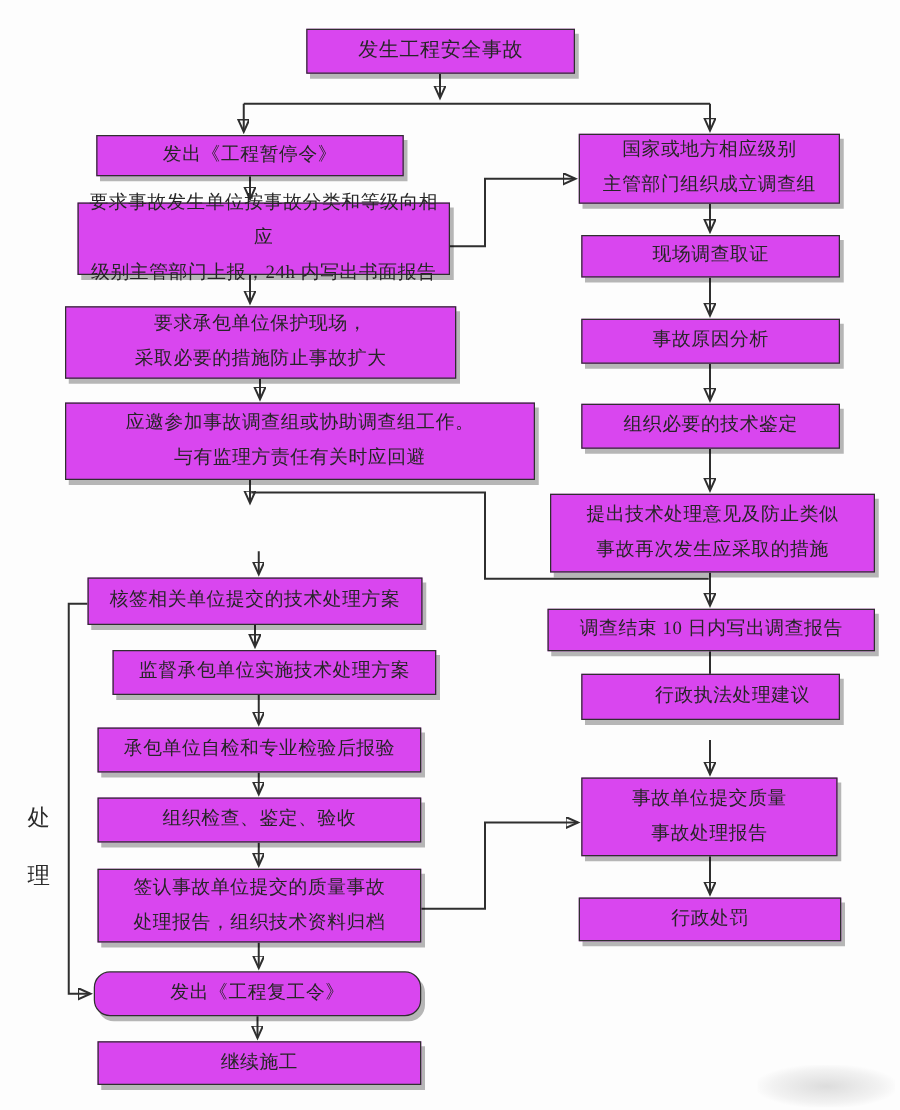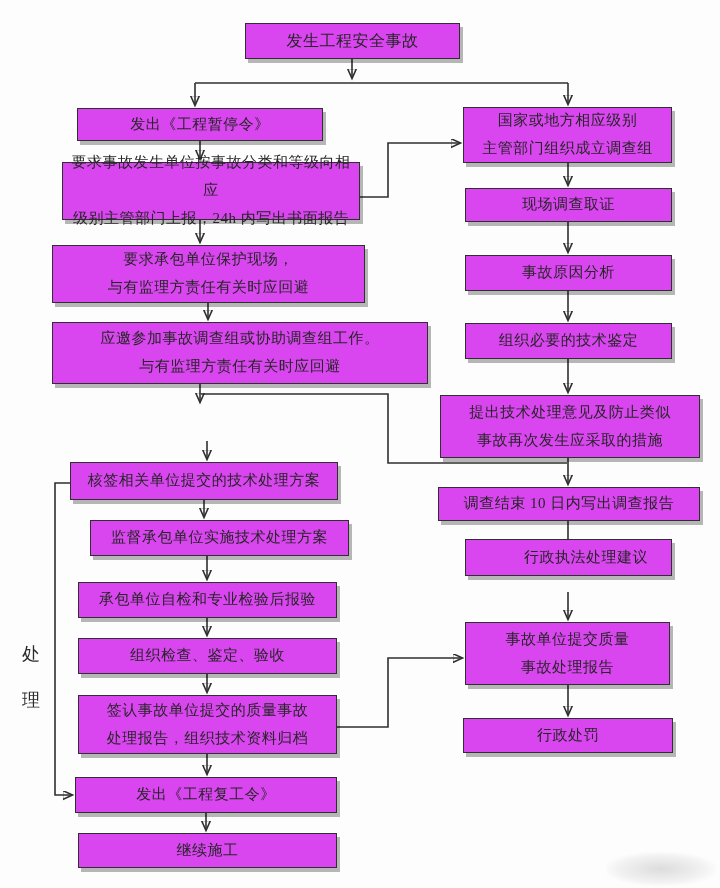--- a/index.html
+++ b/index.html
@@ -75,38 +75,38 @@
   </svg>
 
   <div class="node big" style="left:245px;top:23px;width:215px;height:36px;">发生工程安全事故</div>
 
   <div class="node" style="left:77px;top:108px;width:246px;height:33px;">发出《工程暂停令》</div>
 
   <div class="node" style="left:62px;top:162px;width:298px;height:58px;">要求事故发生单位按事故分类和等级向相应
 级别主管部门上报，24h 内写出书面报告</div>
 
   <div class="node" style="left:52px;top:245px;width:313px;height:58px;">要求承包单位保护现场，
-与有监理方责任有关时应回避</div>
+采取必要的措施防止事故扩大</div>
 
   <div class="node" style="left:52px;top:322px;width:376px;height:62px;">应邀参加事故调查组或协助调查组工作。
 与有监理方责任有关时应回避</div>
 
 
   <div class="node" style="left:70px;top:462px;width:268px;height:38px;">核签相关单位提交的技术处理方案</div>
 
   <div class="node" style="left:78px;top:520px;width:259px;height:36px;margin-left:12px;">监督承包单位实施技术处理方案</div>
 
   <div class="node" style="left:78px;top:582px;width:259px;height:36px;">承包单位自检和专业检验后报验</div>
 
   <div class="node" style="left:78px;top:638px;width:259px;height:36px;">组织检查、鉴定、验收</div>
 
   <div class="node" style="left:78px;top:695px;width:259px;height:59px;">签认事故单位提交的质量事故
 处理报告，组织技术资料归档</div>
 
-  <div class="node" style="left:75px;top:777px;width:262px;height:36px;">发出《工程复工令》</div>
+  <div class="node" style="left:75px;top:777px;width:262px;height:36px;border-radius:13px;">发出《工程复工令》</div>
 
   <div class="node" style="left:78px;top:833px;width:259px;height:35px;">继续施工</div>
 
   <div class="node" style="left:463px;top:107px;width:209px;height:56px;">国家或地方相应级别
 主管部门组织成立调查组</div>
 
   <div class="node" style="left:465px;top:188px;width:207px;height:34px;">现场调查取证</div>
 
   <div class="node" style="left:465px;top:255px;width:207px;height:36px;">事故原因分析</div>
 

